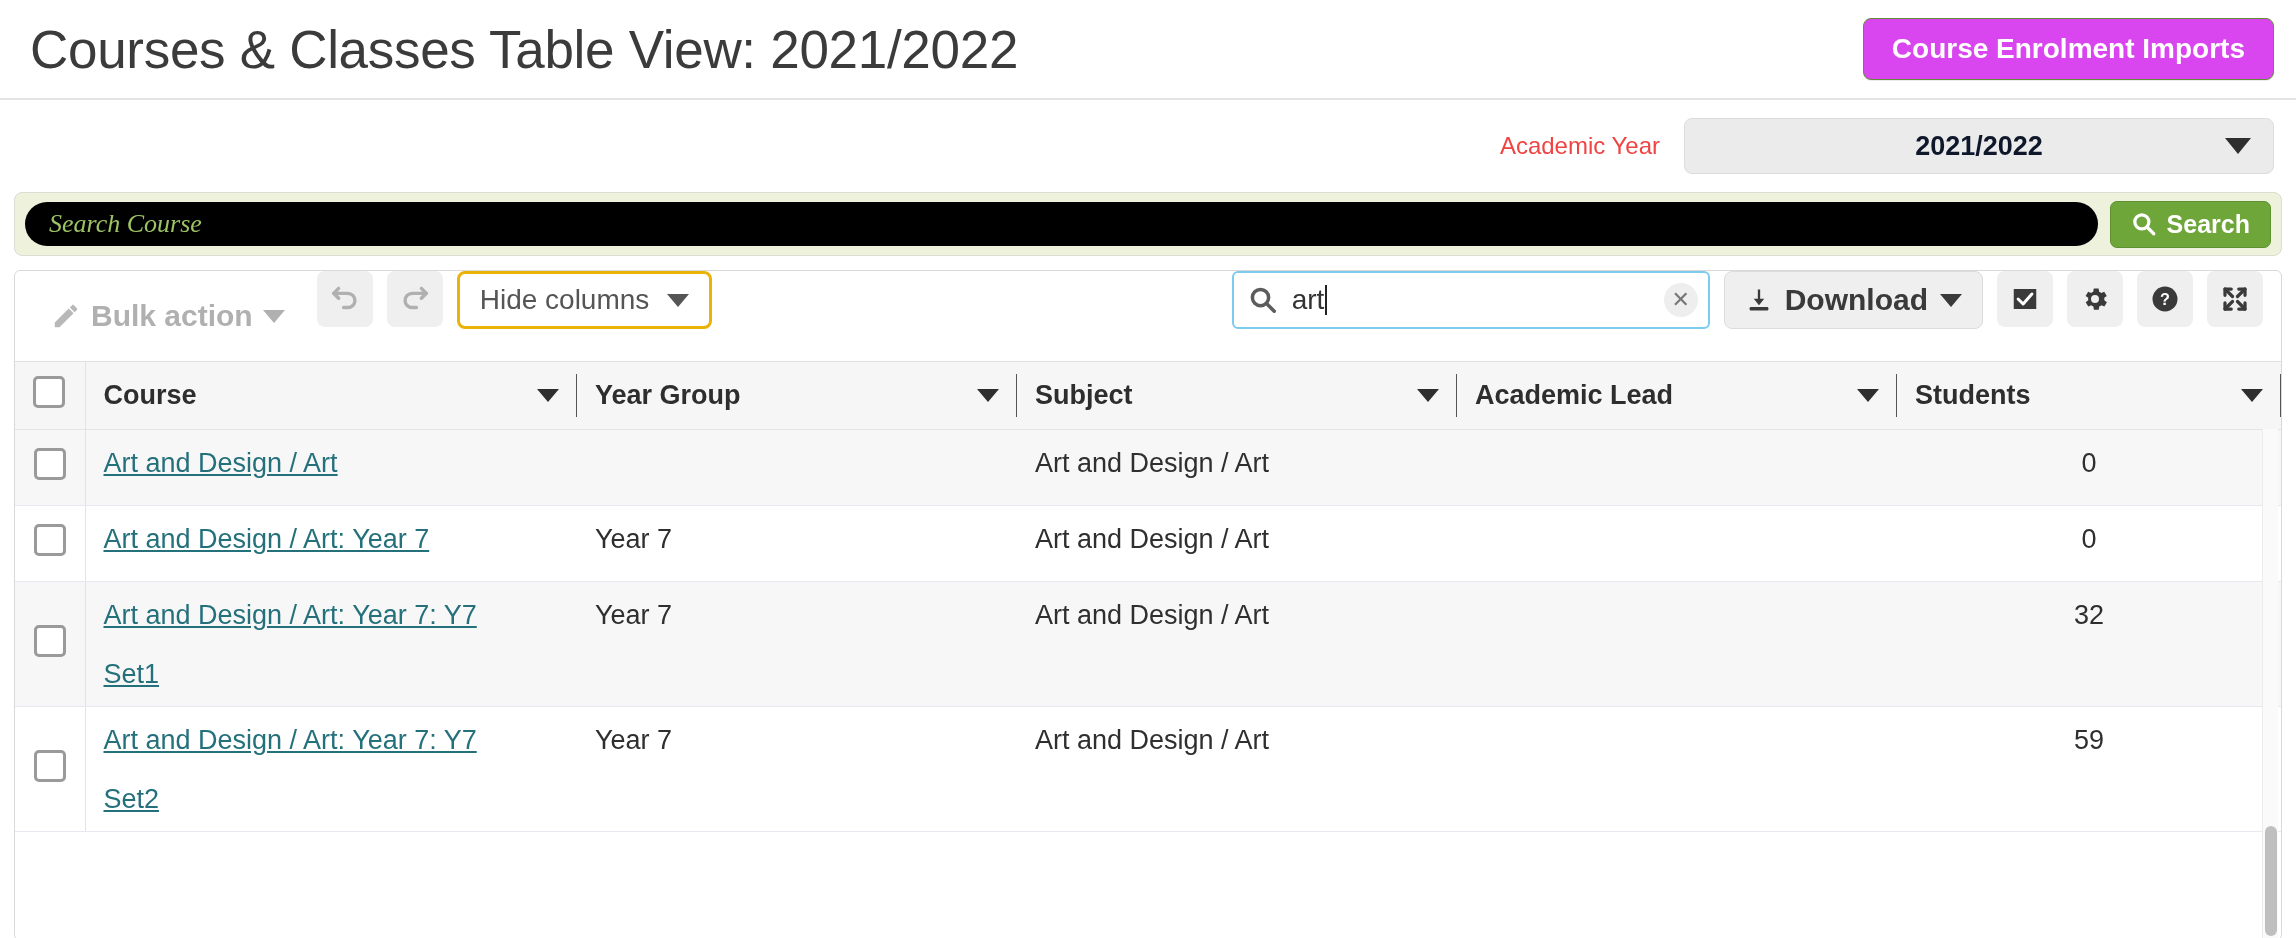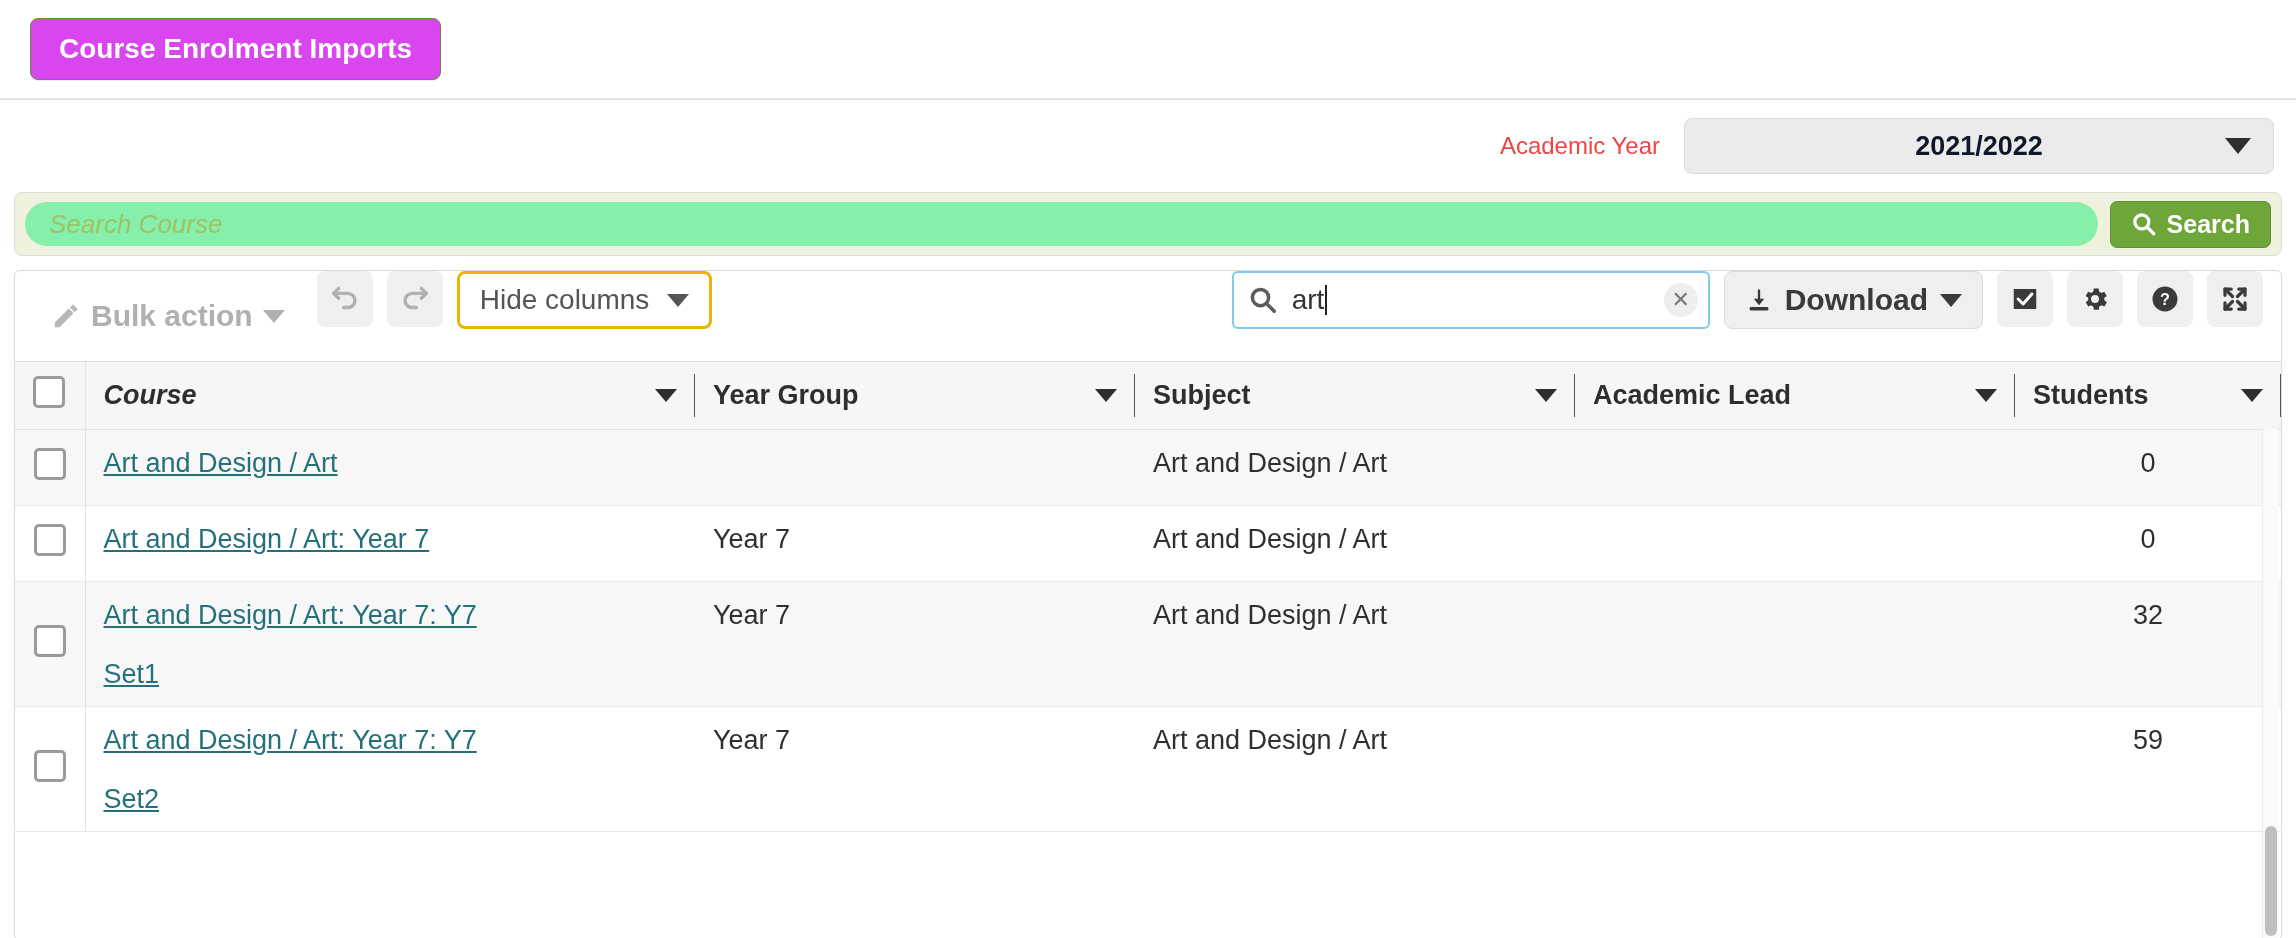--- a/index.html
+++ b/index.html
@@ -91,29 +91,29 @@
     border: 1px solid #dcdcd0;
     border-radius: 8px;
     display: flex;
     align-items: center;
     padding: 0 10px;
     gap: 12px;
   }
   .search-course-input {
     flex: 1;
     height: 44px;
-    background: #86efac;
+    background: #000000;
     border: none;
     border-radius: 22px;
     outline: none;
     padding: 0 24px;
     font-size: 26px;
     font-style: italic;
     color: #6d6d6d;
-    font-family: Liberation Sans, sans-serif;
+    font-family: Liberation Serif, serif;
   }
   .search-course-input::placeholder { color: #9dc363; font-style: italic; opacity: 1; }
   .btn-search {
     background: #6ea63a;
     border: 1px solid #5f9132;
     border-radius: 7px;
     color: #fff;
     font-size: 25px;
     font-weight: 700;
     height: 47px;
@@ -257,21 +257,21 @@
     border-bottom: 1px solid #e3e3e3;
     white-space: nowrap;
   }
   thead th .hdr { display: flex; align-items: center; justify-content: space-between; gap: 10px; }
   thead th .divider {
     position: absolute;
     right: 0; top: 12px; bottom: 12px;
     width: 1px; background: #555;
   }
   th.col-check { width: 70px; border-right: 1px solid #e3e3e3; }
-  th.col-course { width: 610px; font-style: italic; }
+  th.col-course { width: 492px; }
   th.col-year { width: 440px; }
   th.col-subject { width: 440px; }
   th.col-lead { width: 440px; }
   th.col-students { width: auto; }
 
   tbody td {
     font-size: 27px;
     color: #2f2f2f;
     padding: 18px 18px;
     vertical-align: top;
@@ -315,20 +315,21 @@
     bottom: 4px; height: 110px;
     background: #bfbfbf;
     border-radius: 7px;
   }
   svg { display: block; }
 </style>
 </head>
 <body>
 
 <div class="page-header">
+  <div class="page-title">Courses &amp; Classes Table View: 2021/2022</div>
   <button class="btn-green">Course Enrolment Imports</button>
 </div>
 
 <div class="year-row">
   <span class="year-label">Academic Year</span>
   <div class="year-select">
     <span class="val">2021/2022</span>
     <span class="caret-big"></span>
   </div>
 </div>

